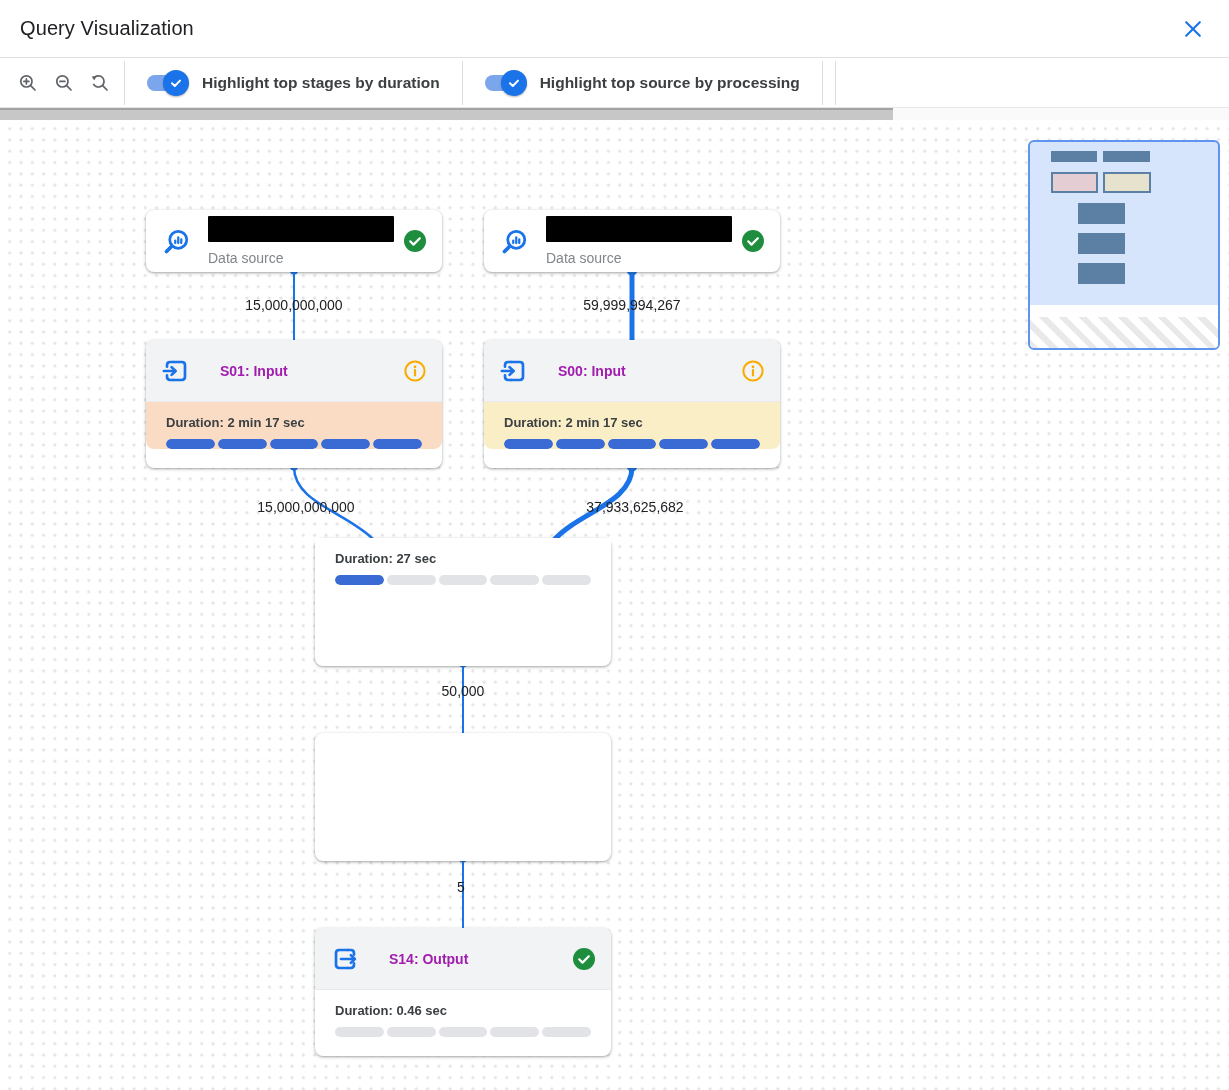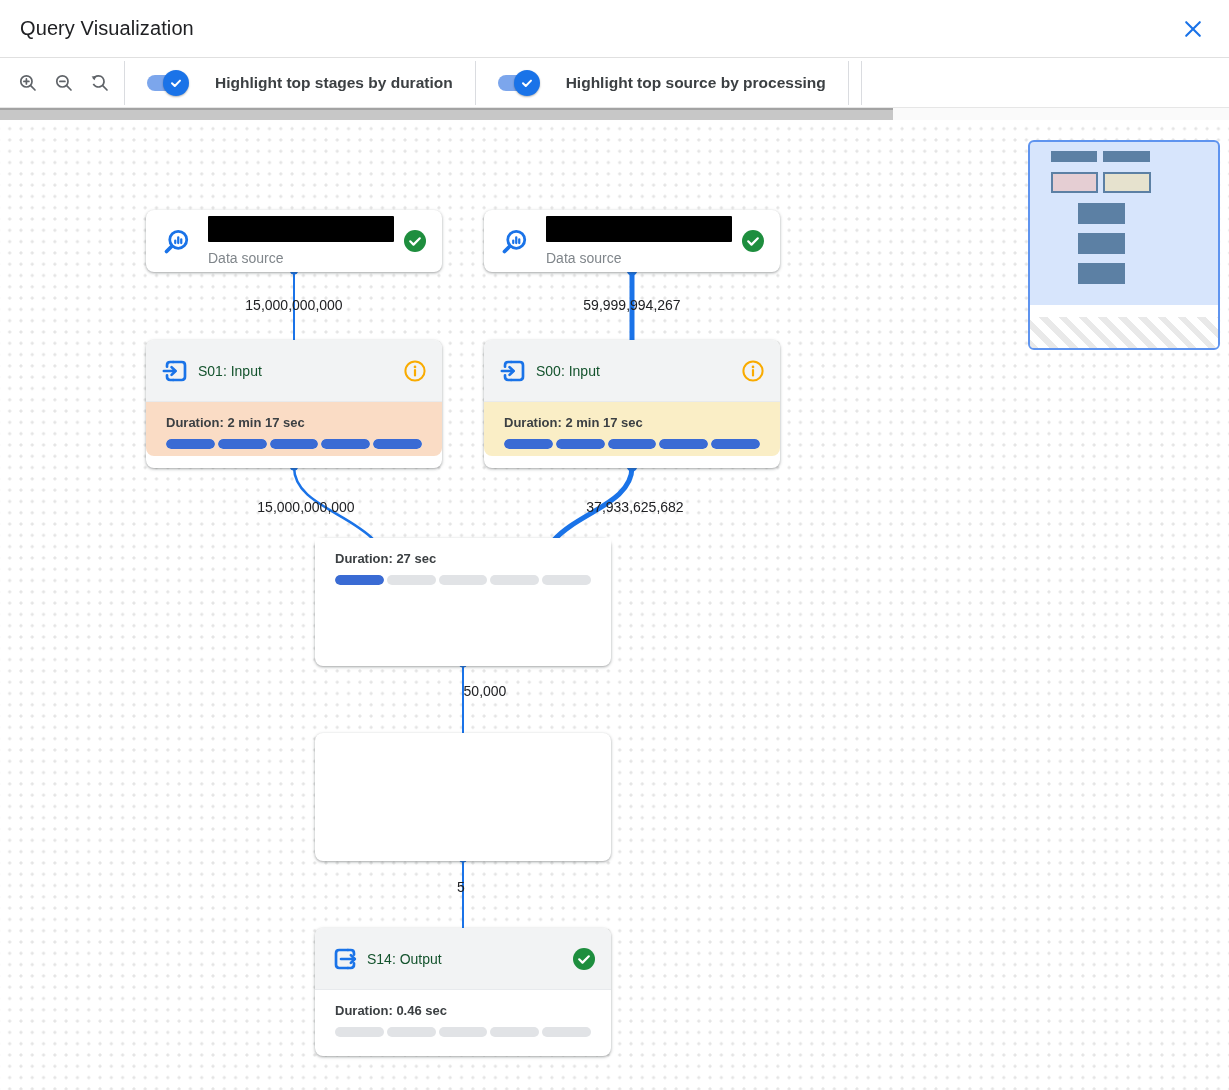--- a/index.html
+++ b/index.html
@@ -18,21 +18,21 @@
   .app-title { font-size:20px; color:#202124; letter-spacing:.1px; }
   .close-btn { width:28px; height:28px; display:flex; align-items:center; justify-content:center; cursor:pointer; background:none; border:none; }
 
   
   .toolbar {
     height:50px; display:flex; align-items:center; padding:0 10px;
     border-bottom:1px solid #e6e6e6; background:#fff;
   }
   .icon-btn { width:36px; height:36px; display:flex; align-items:center; justify-content:center; background:none; border:none; cursor:pointer; }
   .vdiv { width:1px; height:44px; background:#dadce0; margin:0 6px; }
-  .toggle-group { display:flex; align-items:center; gap:28px; padding:0 16px; }
+  .toggle-group { display:flex; align-items:center; gap:15px; padding:0 16px; }
   .toggle-label { font-size:15.5px; font-weight:600; color:#3c4043; white-space:nowrap; }
 
   .switch { width:40px; height:20px; position:relative; flex:0 0 auto; cursor:pointer; }
   .switch .track { position:absolute; left:0; right:0; top:2px; bottom:2px; border-radius:9px; }
   .switch .knob {
     position:absolute; top:-3px; width:26px; height:26px; border-radius:50%;
     display:flex; align-items:center; justify-content:center;
     box-shadow:0 1px 2px rgba(0,0,0,.3);
   }
   .switch.on .track { background:#7ca6ec; }
@@ -72,22 +72,22 @@
   .ds-col { margin-left:16px; display:flex; flex-direction:column; }
   .redacted { width:186px; height:26px; background:#000; border-radius:1px; }
   .ds-type { font-size:14px; color:#80868b; margin-top:8px; }
   .status-right { margin-left:auto; display:flex; align-items:center; }
 
   .stage-node { height:128px; }
   .stage-header {
     height:62px; display:flex; align-items:center; padding:0 16px;
     background:#f2f3f4; border-bottom:1px solid #e8eaed; border-radius:8px 8px 0 0;
   }
-  .stage-title { font-size:14px; font-weight:normal; color:#14532d; margin-left:8px; }
-  .stage-body { height:54px; padding:13px 20px 0; border-radius:0 0 8px 8px; background:#fff; }
+  .stage-title { font-size:14px; font-weight:bold; color:#a21caf; margin-left:30px; }
+  .stage-body { height:47px; padding:13px 20px 0; border-radius:0 0 8px 8px; background:#fff; }
   .stage-body.duration   { background:#fadcc5; }
   .stage-body.processing { background:#faeec6; }
   .stage-body.none       { background:#fff; }
   .duration-text { font-size:13px; font-weight:bold; color:#3c4043; line-height:15px; }
   .bar { margin-top:9px; display:flex; gap:3px; height:10px; }
   .seg { flex:1; background:#e1e3e6; border-radius:5px; position:relative; overflow:hidden; }
   .seg .fill { position:absolute; left:0; top:0; bottom:0; background:#3a6bd4; border-radius:5px; }
 
   
   .minimap {
@@ -204,21 +204,21 @@
       <circle cx="632" cy="346" r="5.5"></circle>
       <circle cx="463" cy="543" r="4.5"></circle>
       <circle cx="463" cy="738" r="4.5"></circle>
     </g>
   </svg>
 
   <div class="edge-label" style="left:294px; top:177px;">15,000,000,000</div>
   <div class="edge-label" style="left:632px; top:177px;">59,999,994,267</div>
   <div class="edge-label" style="left:306px; top:379px;">15,000,000,000</div>
   <div class="edge-label" style="left:635px; top:379px;">37,933,625,682</div>
-  <div class="edge-label" style="left:463px; top:563px;margin-left:22px;">50,000</div>
+  <div class="edge-label" style="left:463px; top:563px;">50,000</div>
   <div class="edge-label" style="left:461px; top:759px;">5</div>
 
   <div class="node ds-node" style="left:146px; top:90px;">
     <span>
       <svg width="30" height="30" viewBox="0 0 24 24" fill="none">
         <circle cx="13" cy="11" r="6.8" stroke="#1a73e8" stroke-width="2.2"></circle>
         <path d="M7.6 16.4 L3.6 20.4" stroke="#1a73e8" stroke-width="3" stroke-linecap="round"></path>
         <path d="M10.6 11.6 V13.6 M13 9 V13.6 M15.4 10.6 V13.6" stroke="#1a73e8" stroke-width="1.8" stroke-linecap="round"></path>
       </svg>
     </span>

